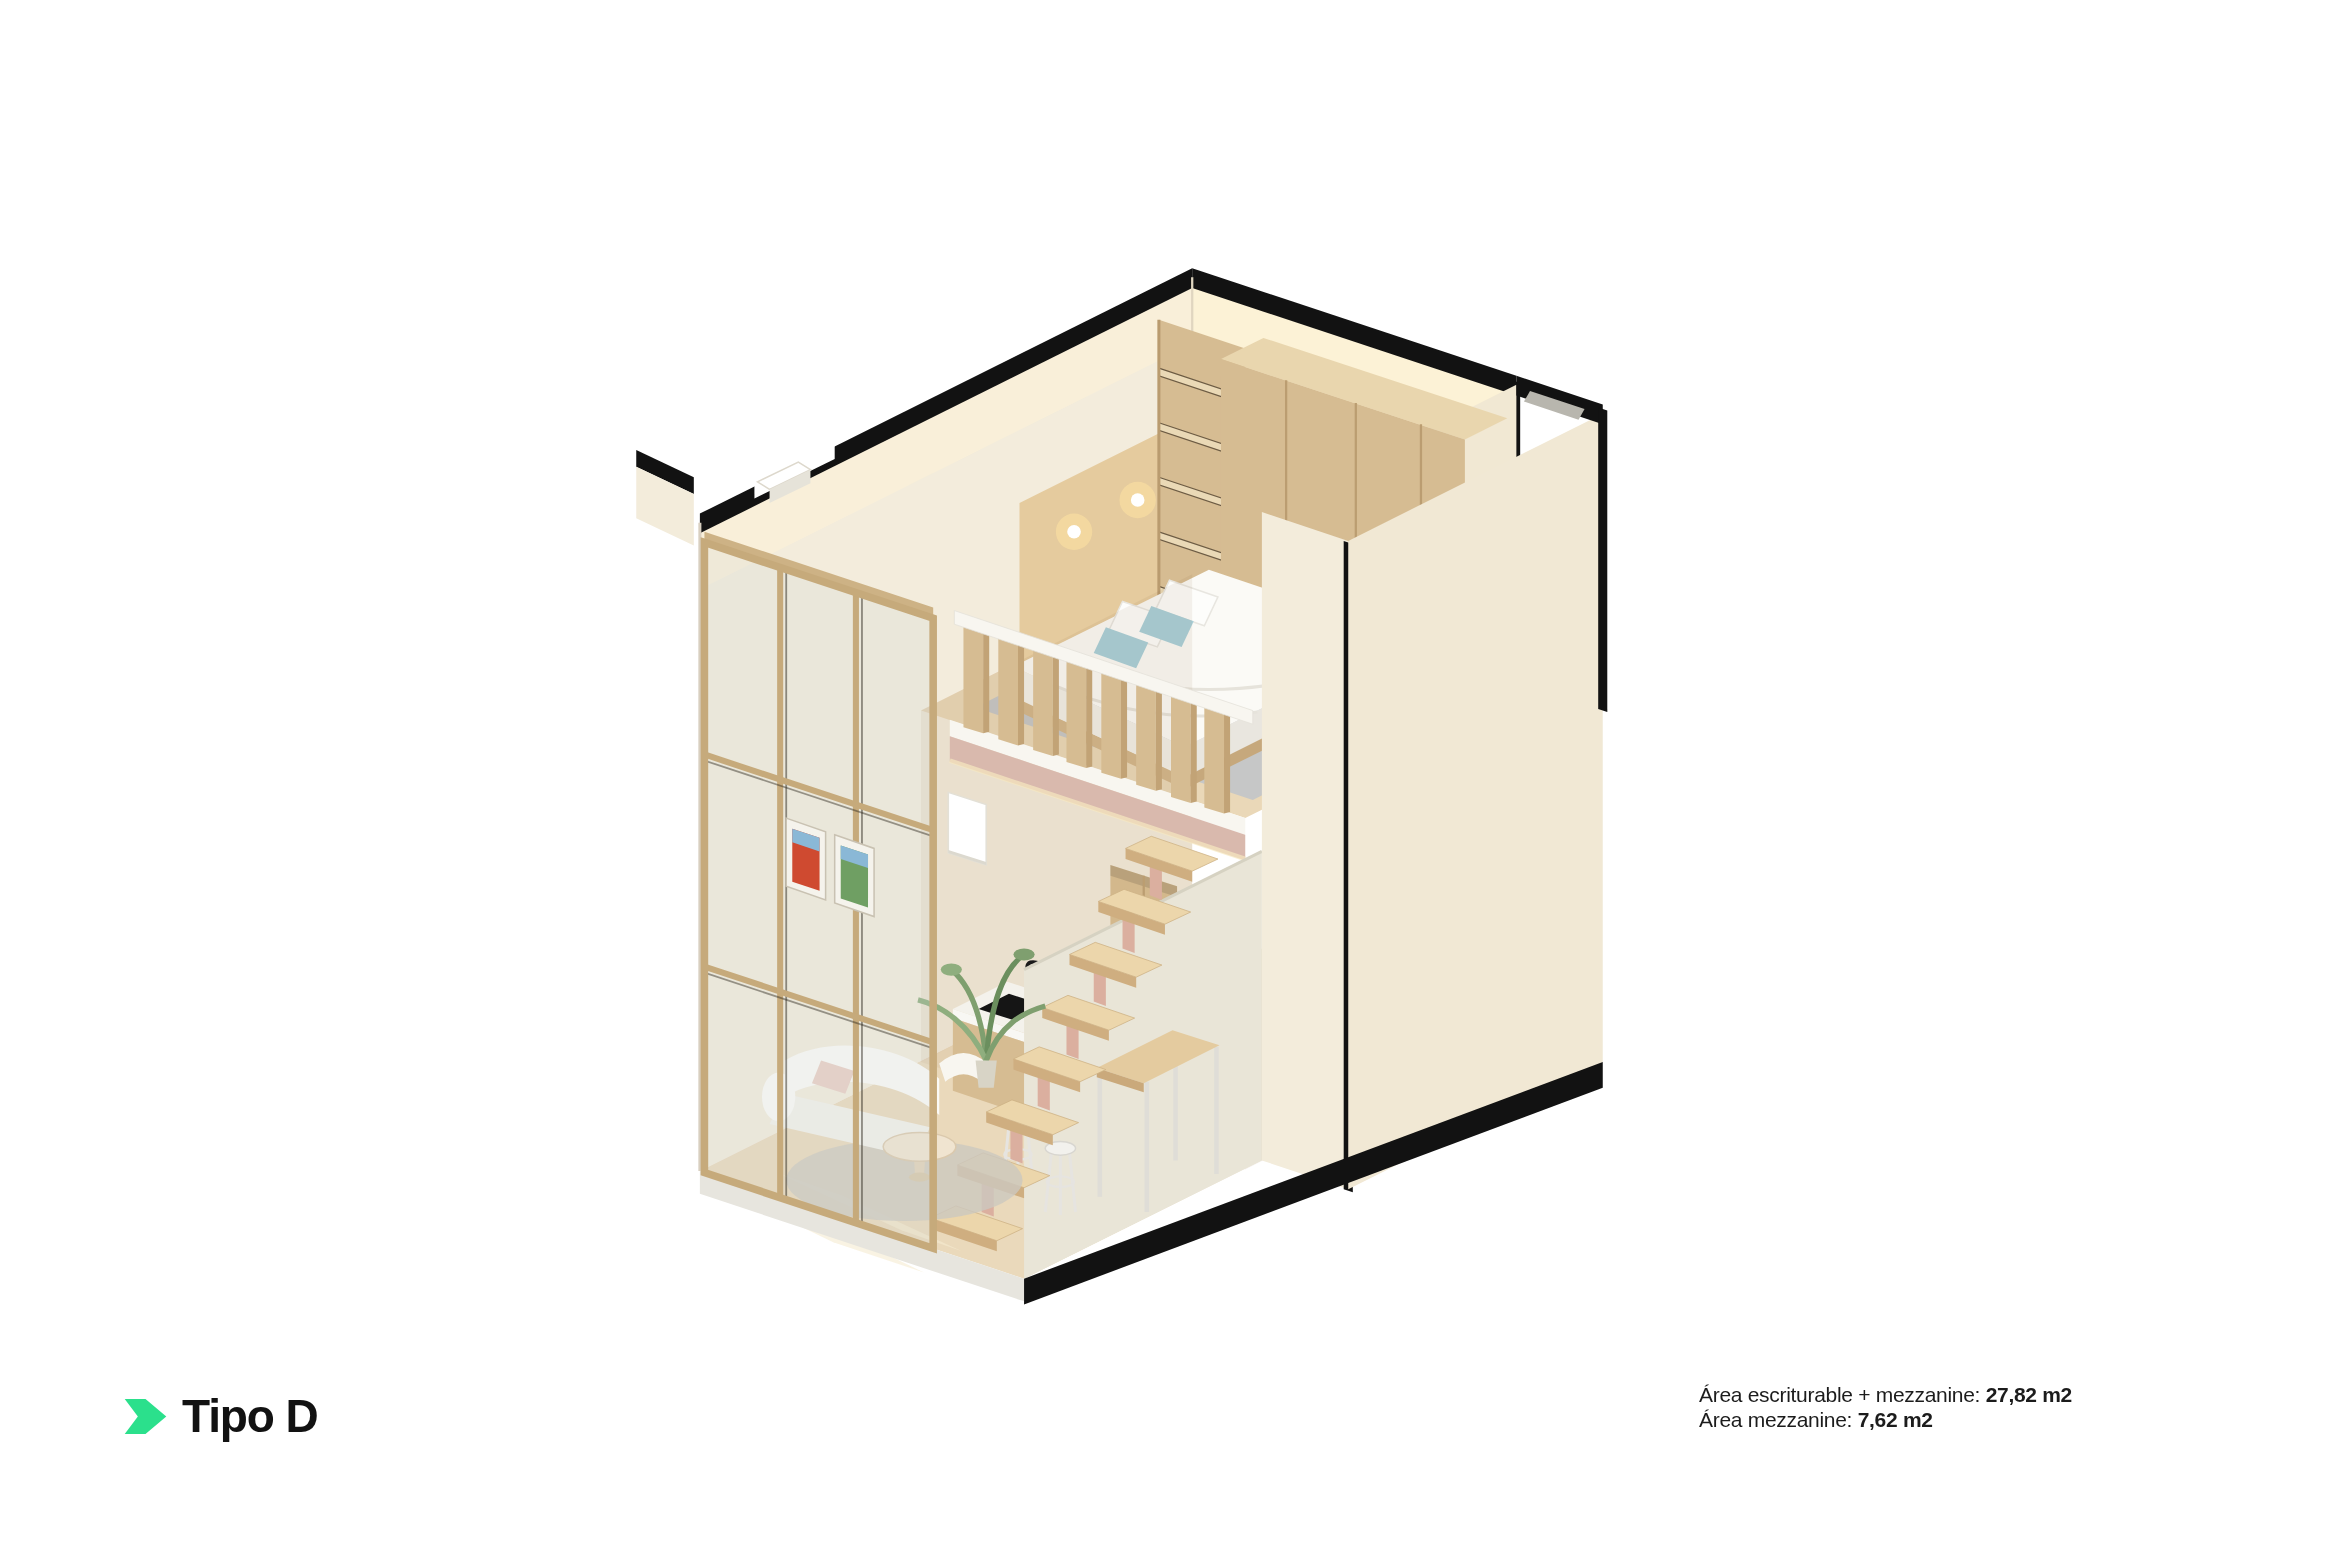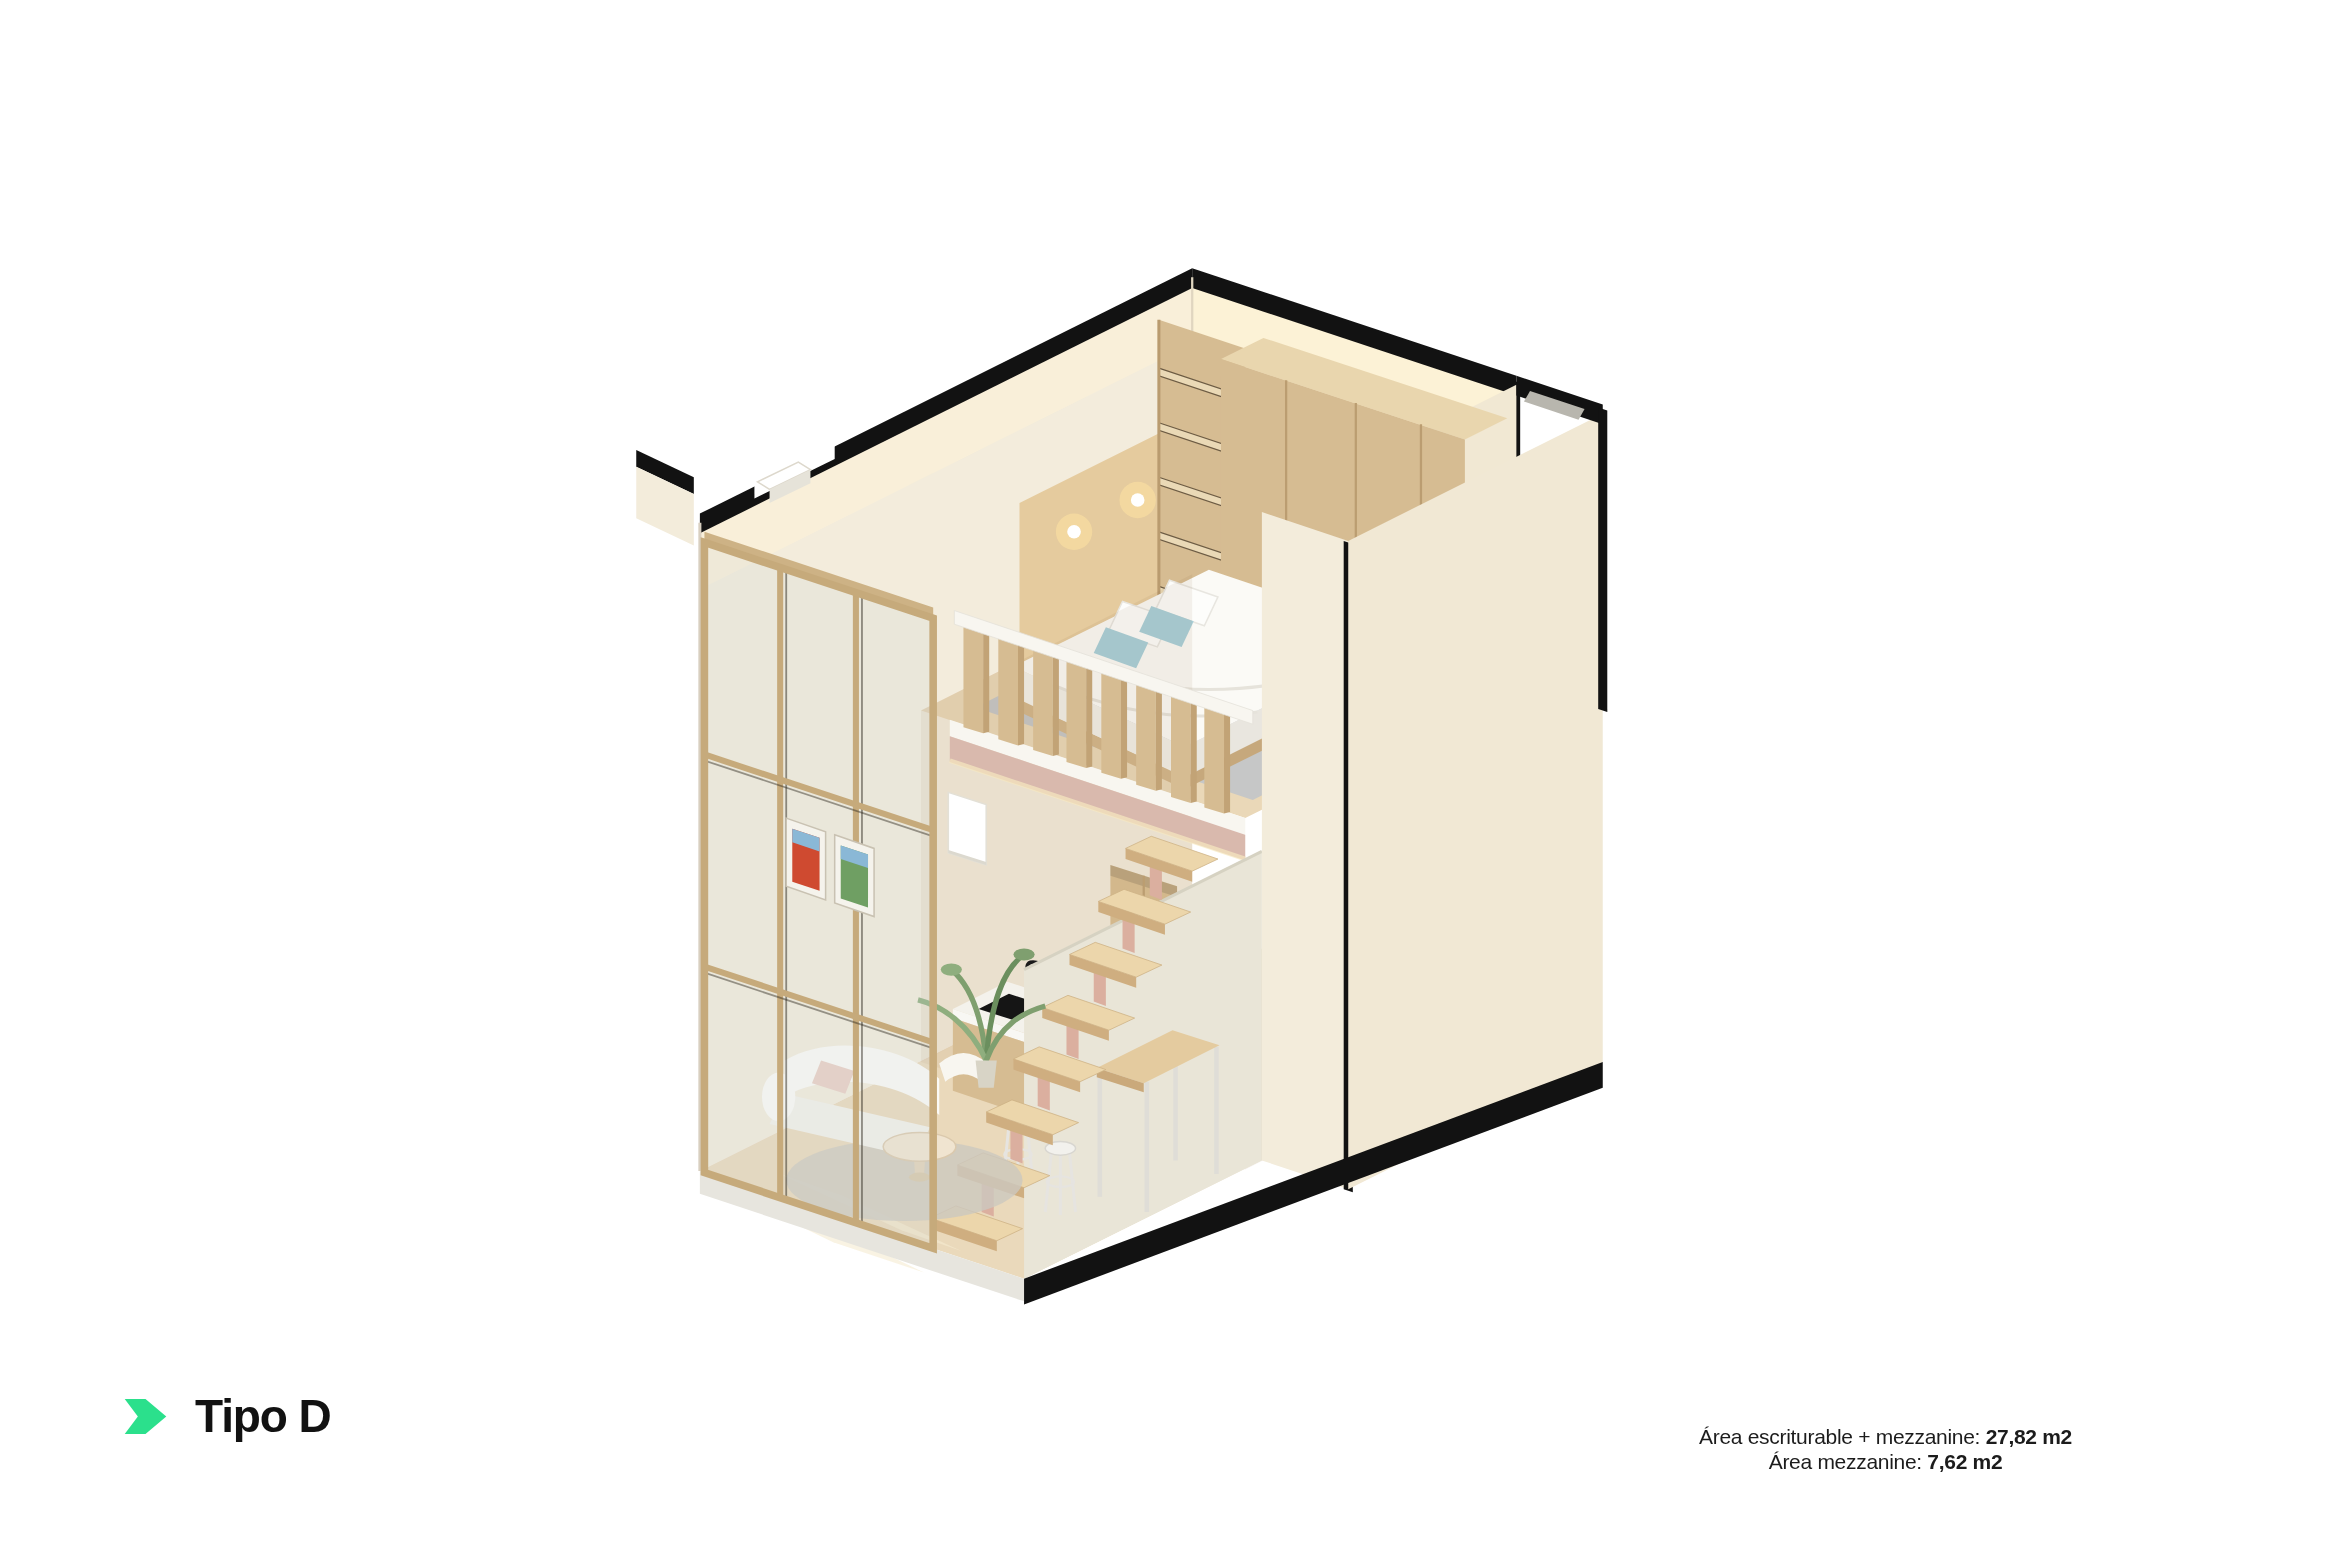--- a/index.html
+++ b/index.html
@@ -19,25 +19,25 @@
 
   .c-ink{fill:var(--ink);} .c-wall{fill:var(--wall);} .c-wallLit{fill:var(--wallLit);}
   .c-wallLit2{fill:var(--wallLit2);} .c-wallShade{fill:var(--wallShade);}
   .c-wall2{fill:var(--wall2);} .c-wall3{fill:var(--wall3);} .c-innerWall{fill:var(--innerWall);}
   .c-wood{fill:var(--wood);} .c-woodLight{fill:var(--woodLight);} .c-woodDark{fill:var(--woodDark);}
   .c-woodPale{fill:var(--woodPale);} .c-floor{fill:var(--floorTan);} .c-floorMezz{fill:var(--floorMezz);}
   .c-slabWhite{fill:var(--slabWhite);} .c-slabPink{fill:var(--slabPink);}
   .c-rug{fill:var(--rugGray);} .c-rugRound{fill:var(--rugRound);}
   .c-white{fill:var(--white);} .c-blue{fill:var(--blue);} .c-blush{fill:var(--blush);}
 
-  .logo{position:absolute;left:124px;top:1393px;display:flex;align-items:center;gap:28px;}
+  .logo{position:absolute;left:124px;top:1393px;display:flex;align-items:center;gap:15px;}
   .logo .chev{width:43px;height:35px;display:block;}
   .logo-text{font-size:46px;font-weight:700;color:var(--ink);letter-spacing:-1.1px;line-height:1;}
 
-  .areas{position:absolute;right:270px;top:1424px;text-align:center;color:var(--textColor);
+  .areas{position:absolute;right:270px;top:1382px;text-align:left;color:var(--textColor);
          font-size:21px;line-height:25.4px;letter-spacing:-0.3px;white-space:nowrap;}
   .areas b{font-weight:700;}
 </style>
 </head>
 <body>
 
 <div class="scene-wrap">
 <svg class="scene" viewBox="0 0 1546 1031" aria-hidden="true">
 
   <g>

